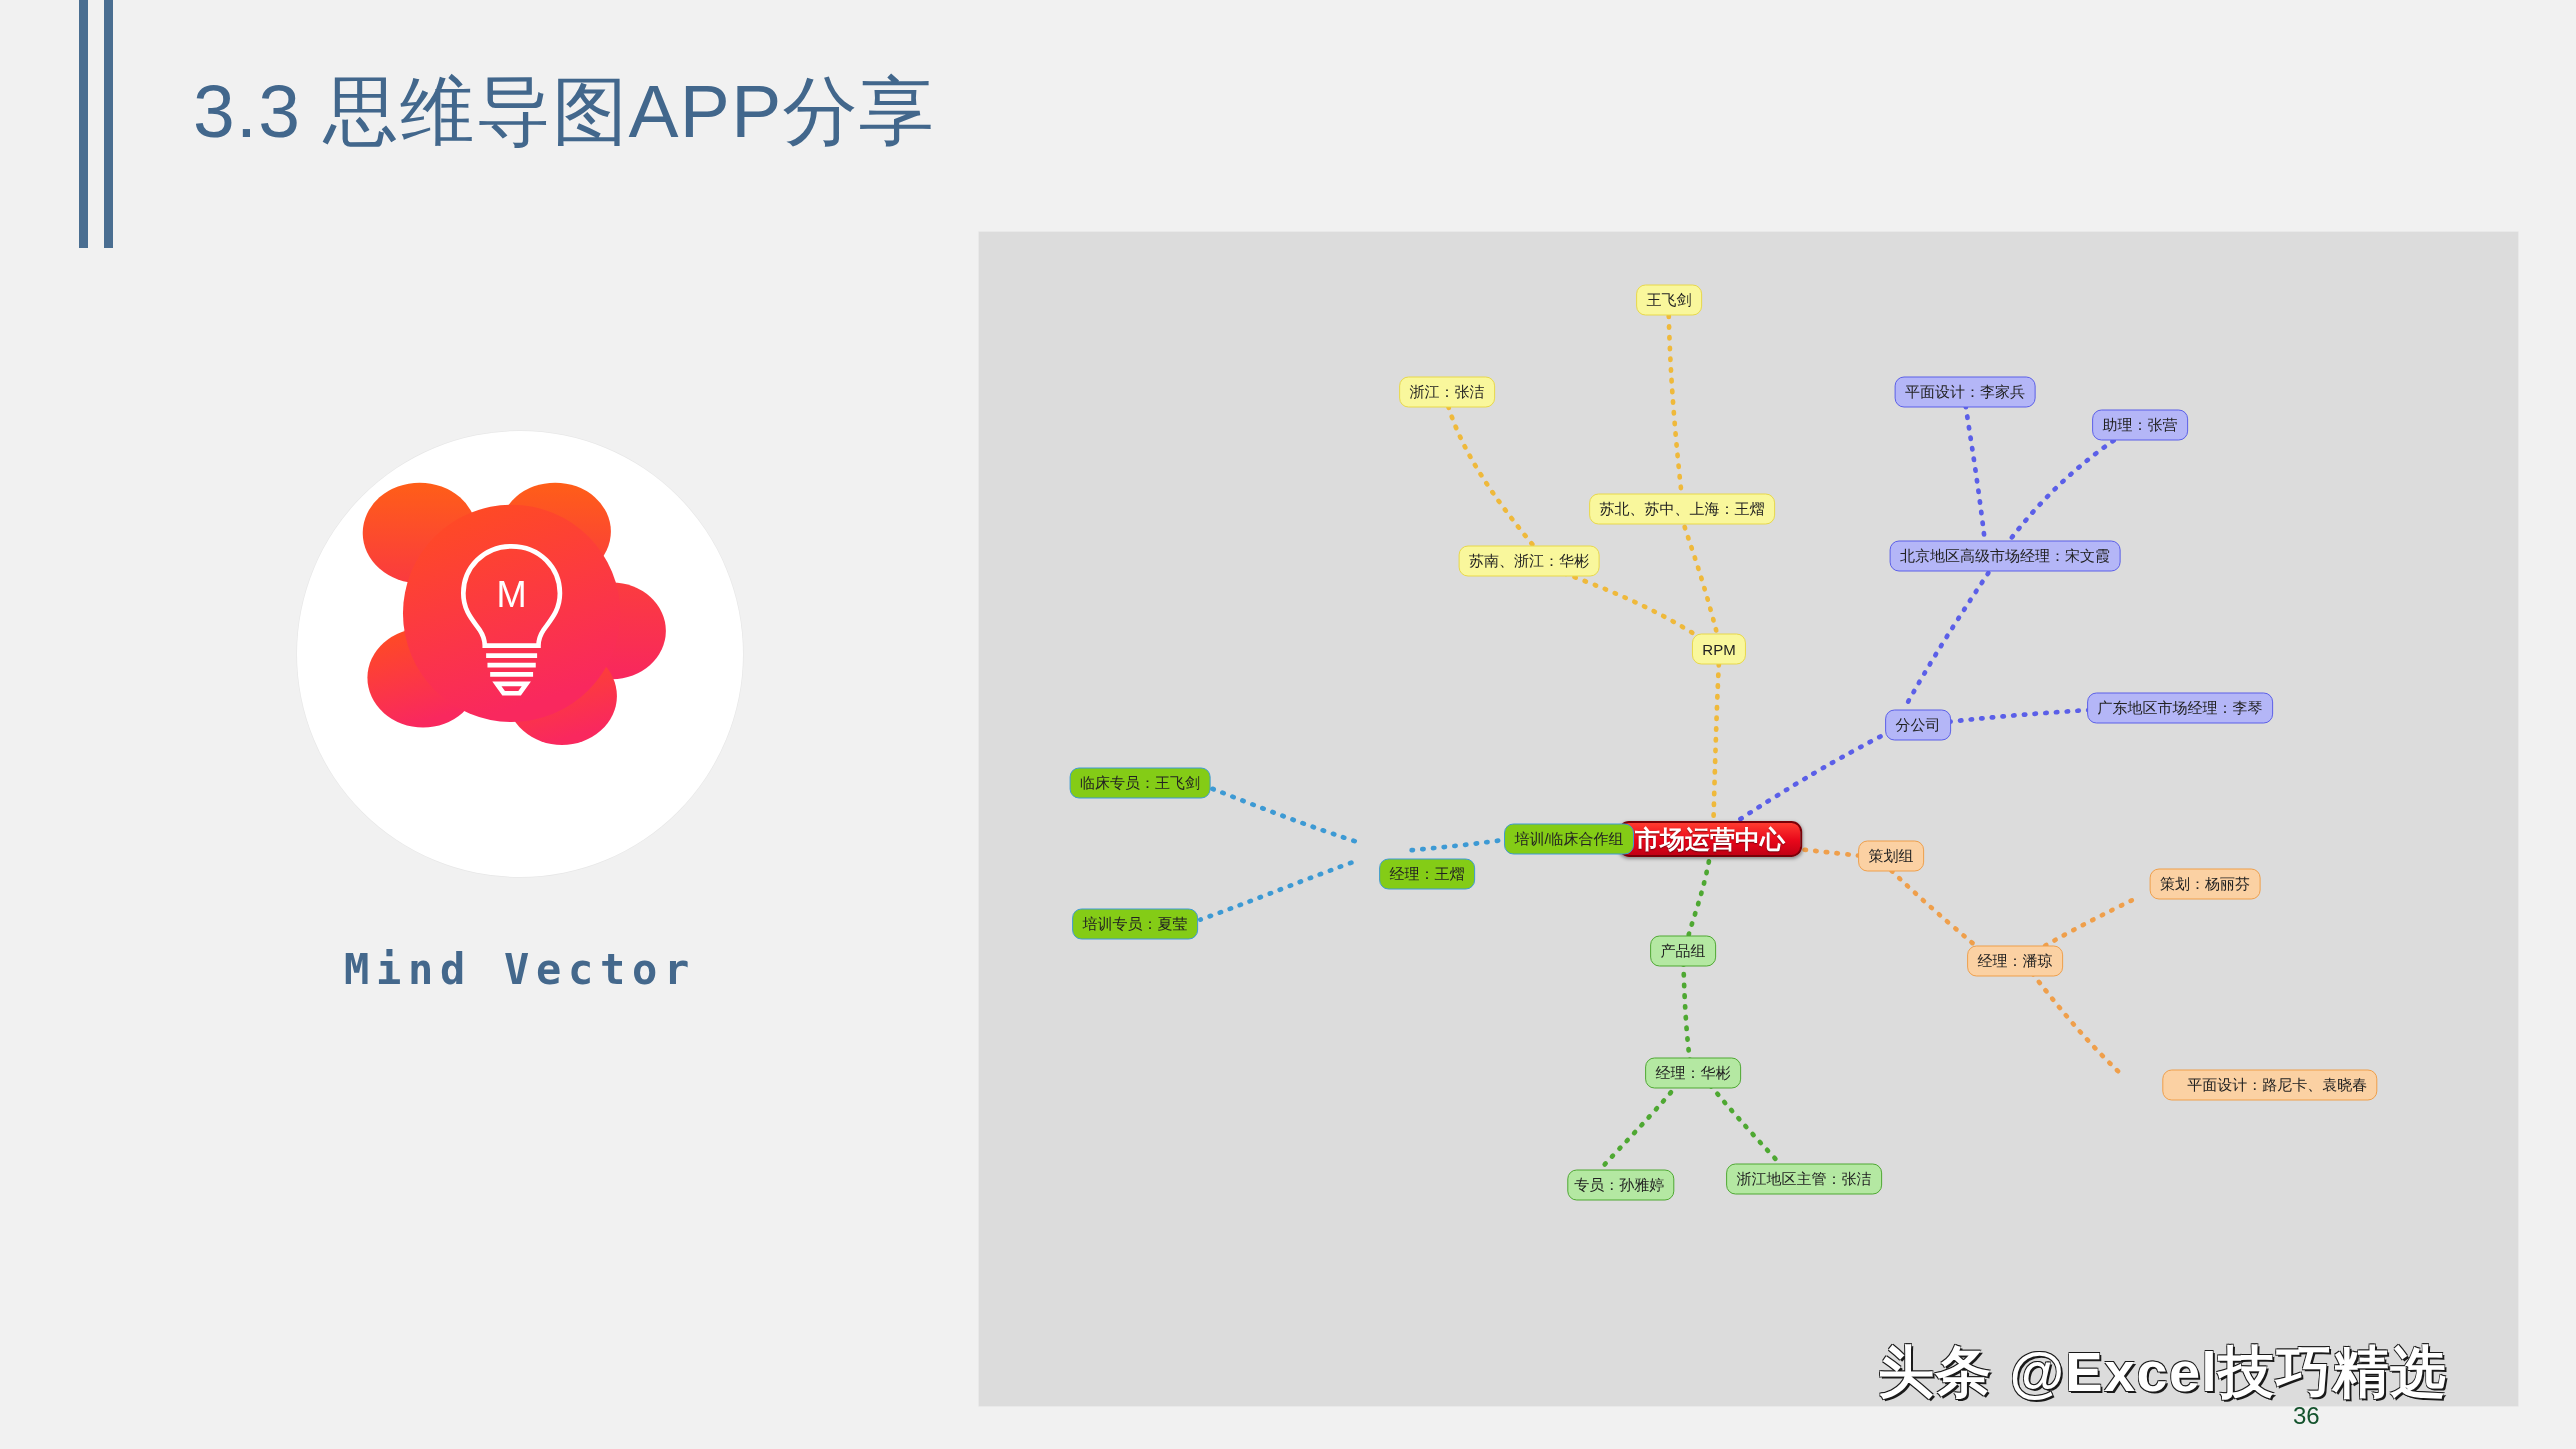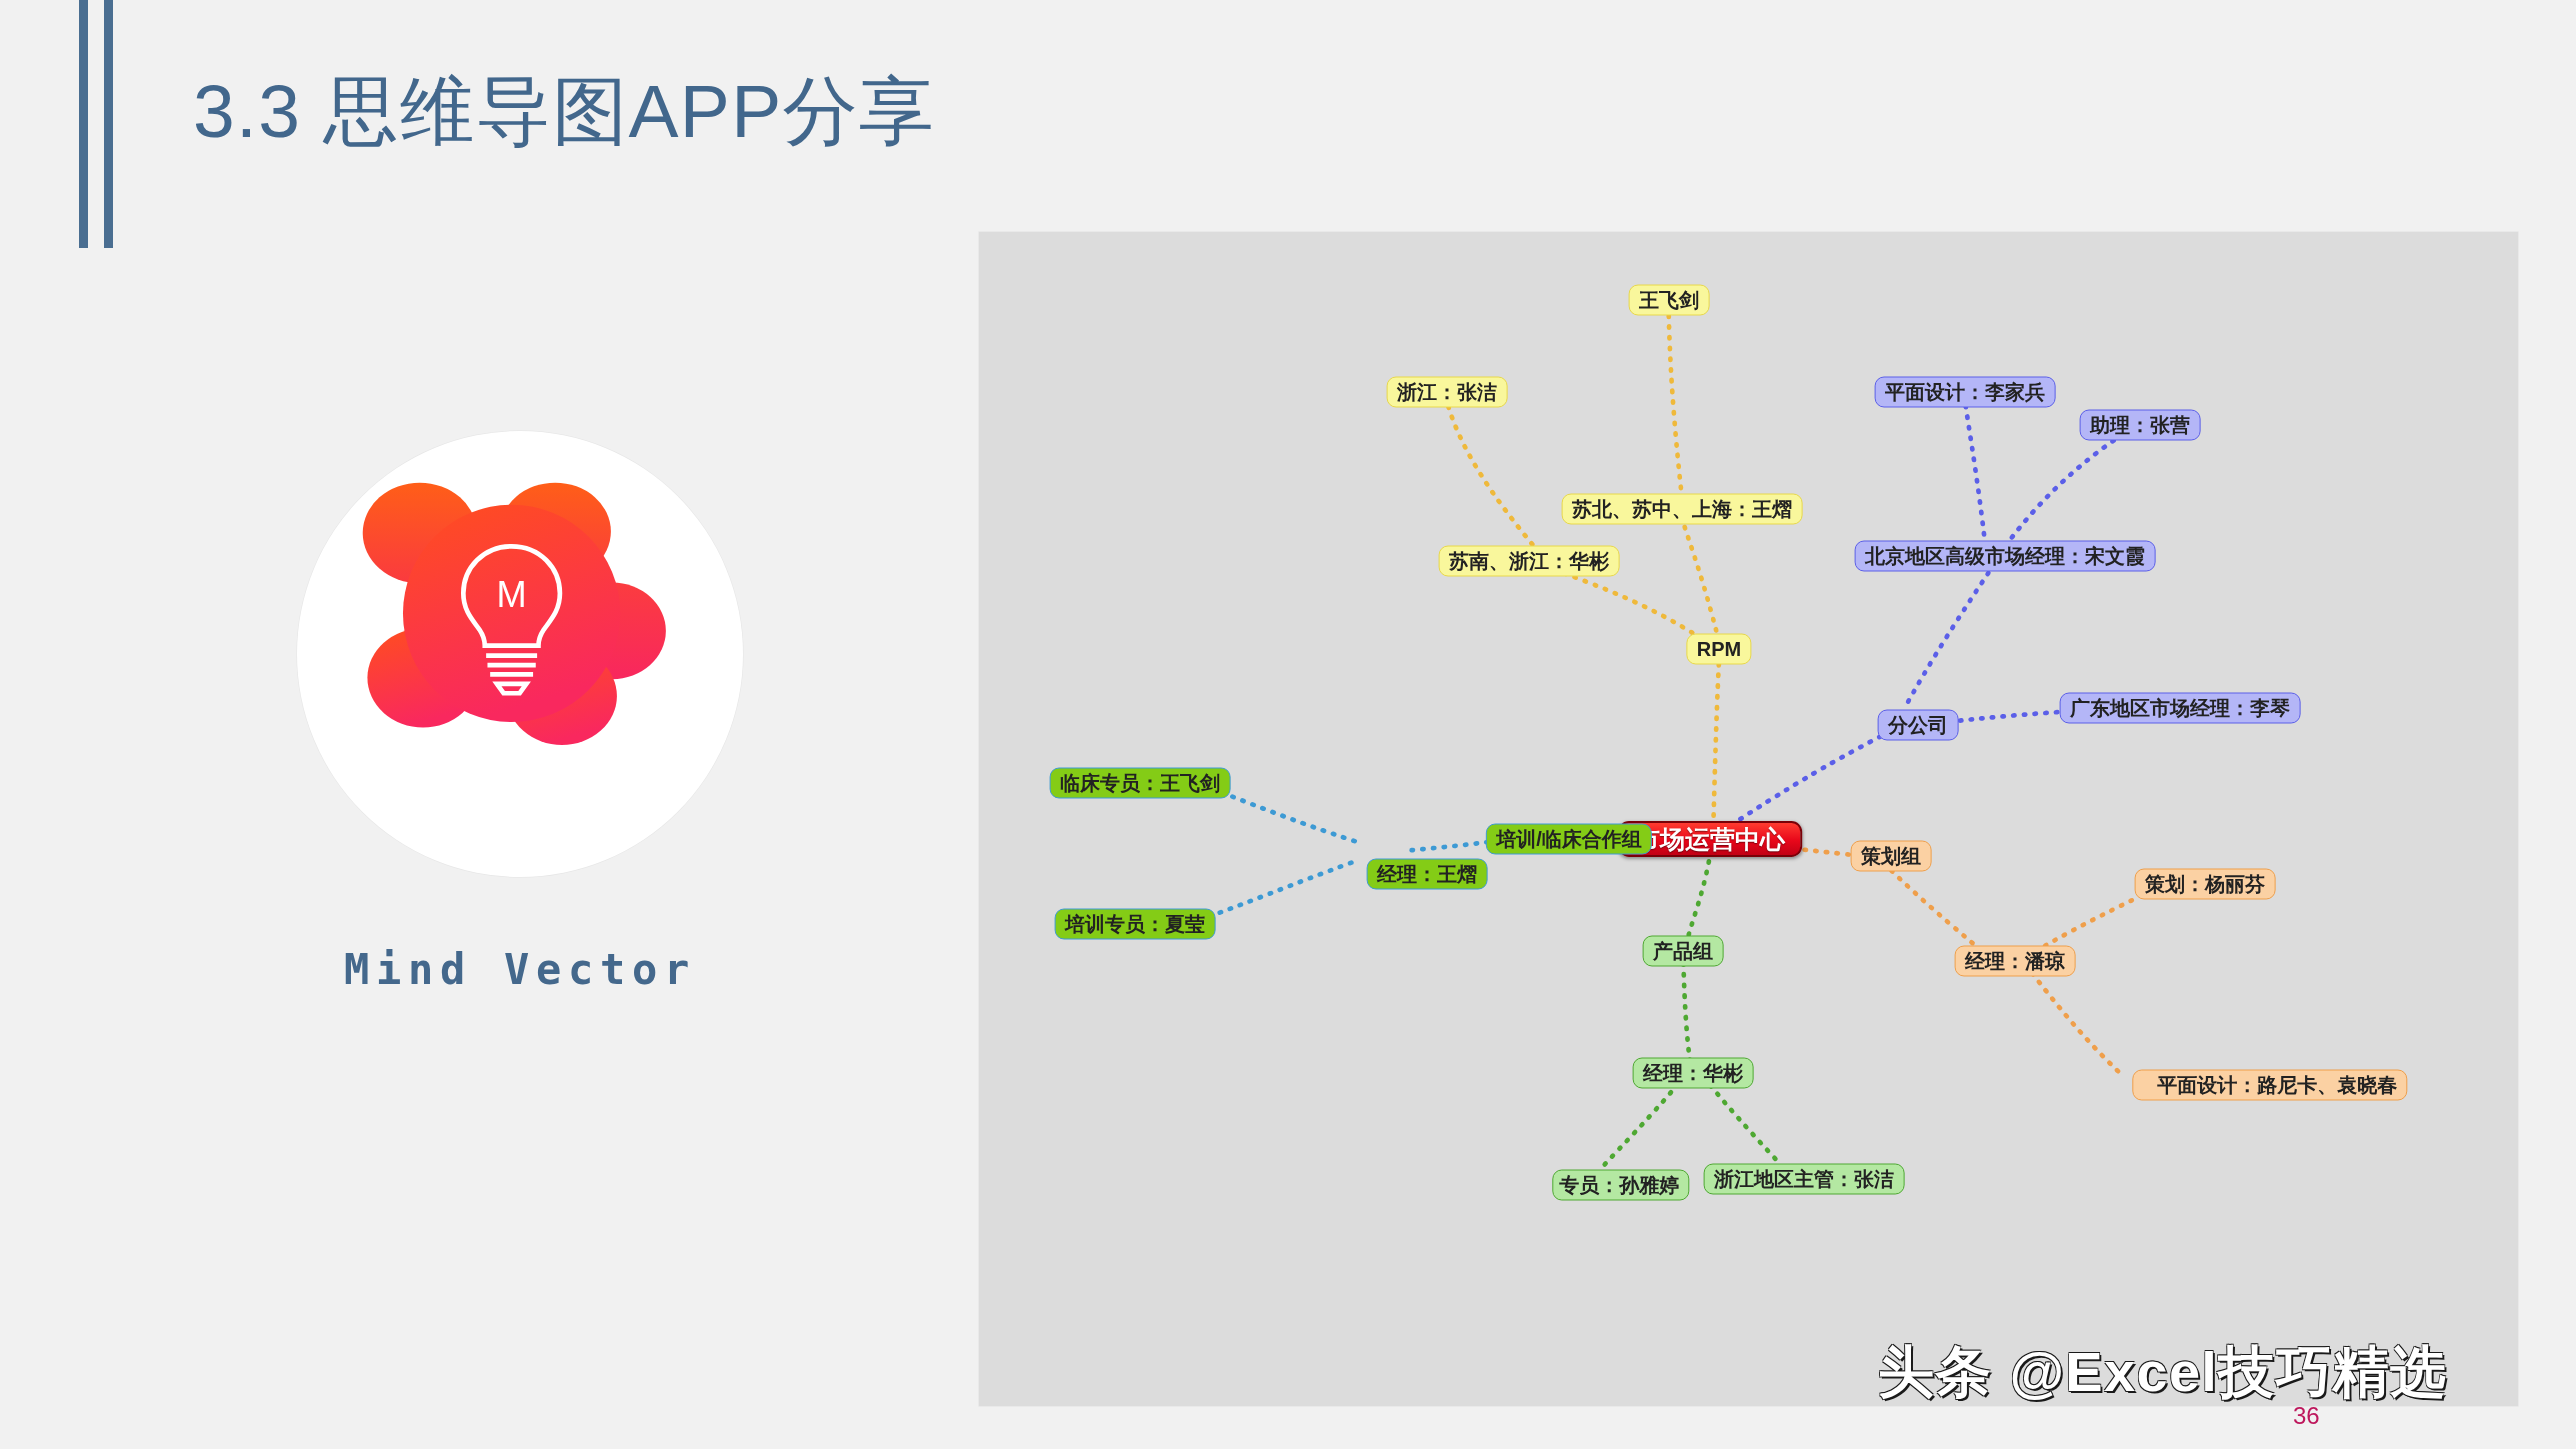--- a/index.html
+++ b/index.html
@@ -51,26 +51,25 @@
   }
   #edges{position:absolute;left:0;top:0;width:1539px;height:1174px;}
 
   .node{
     position:absolute;
     box-sizing:border-box;
     display:flex;align-items:center;justify-content:center;
     border-radius:9.4px;
     border:1.3px solid;
     white-space:nowrap;
-    font-size:20px;
+    font-size:15px;
     color:#222;
     padding:0 9.4px;
     height:31px;
     transform:translate(-50%,-50%);
-    font-weight:bold;
   }
   .node.yellow{background:#f9f79c;border-color:#e8d84a;}
   .node.blue  {background:#b4b6f7;border-color:#5b5fe8;}
   .node.lblue {background:#84cc16;border-color:#3d9ad4;text-align:center;}
   .node.green {background:#b4e8a2;border-color:#4ea832;}
   .node.orange{background:#fbd1a3;border-color:#ef9f4b;}
   .node.root{
     background:linear-gradient(180deg,#ff3b30 0%,#e8071a 55%,#c20015 100%);
     border:2px solid #7a0008;
     border-radius:10.7px;
@@ -84,21 +83,21 @@
   
   #watermark{
     position:absolute;left:1878px;top:1335px;
     font-size:56px;font-weight:bold;color:#ffffff;
     text-shadow:2px 2px 0 #1a1a1a,-0.7px -0.7px 0 #1a1a1a,0.7px -0.7px 0 #1a1a1a,-0.7px 0.7px 0 #1a1a1a;
     white-space:nowrap;
     letter-spacing:1.3px;
   }
   #page-number{
     position:absolute;left:2293px;top:1402px;
-    font-size:24px;color:#be185d;
+    font-size:24px;color:#14532d;
   }
 </style>
 </head>
 <body>
 
 <div class="bar b1"></div>
 <div class="bar b2"></div>
 
 <div id="slide-title">3.3 思维导图APP分享</div>
 

